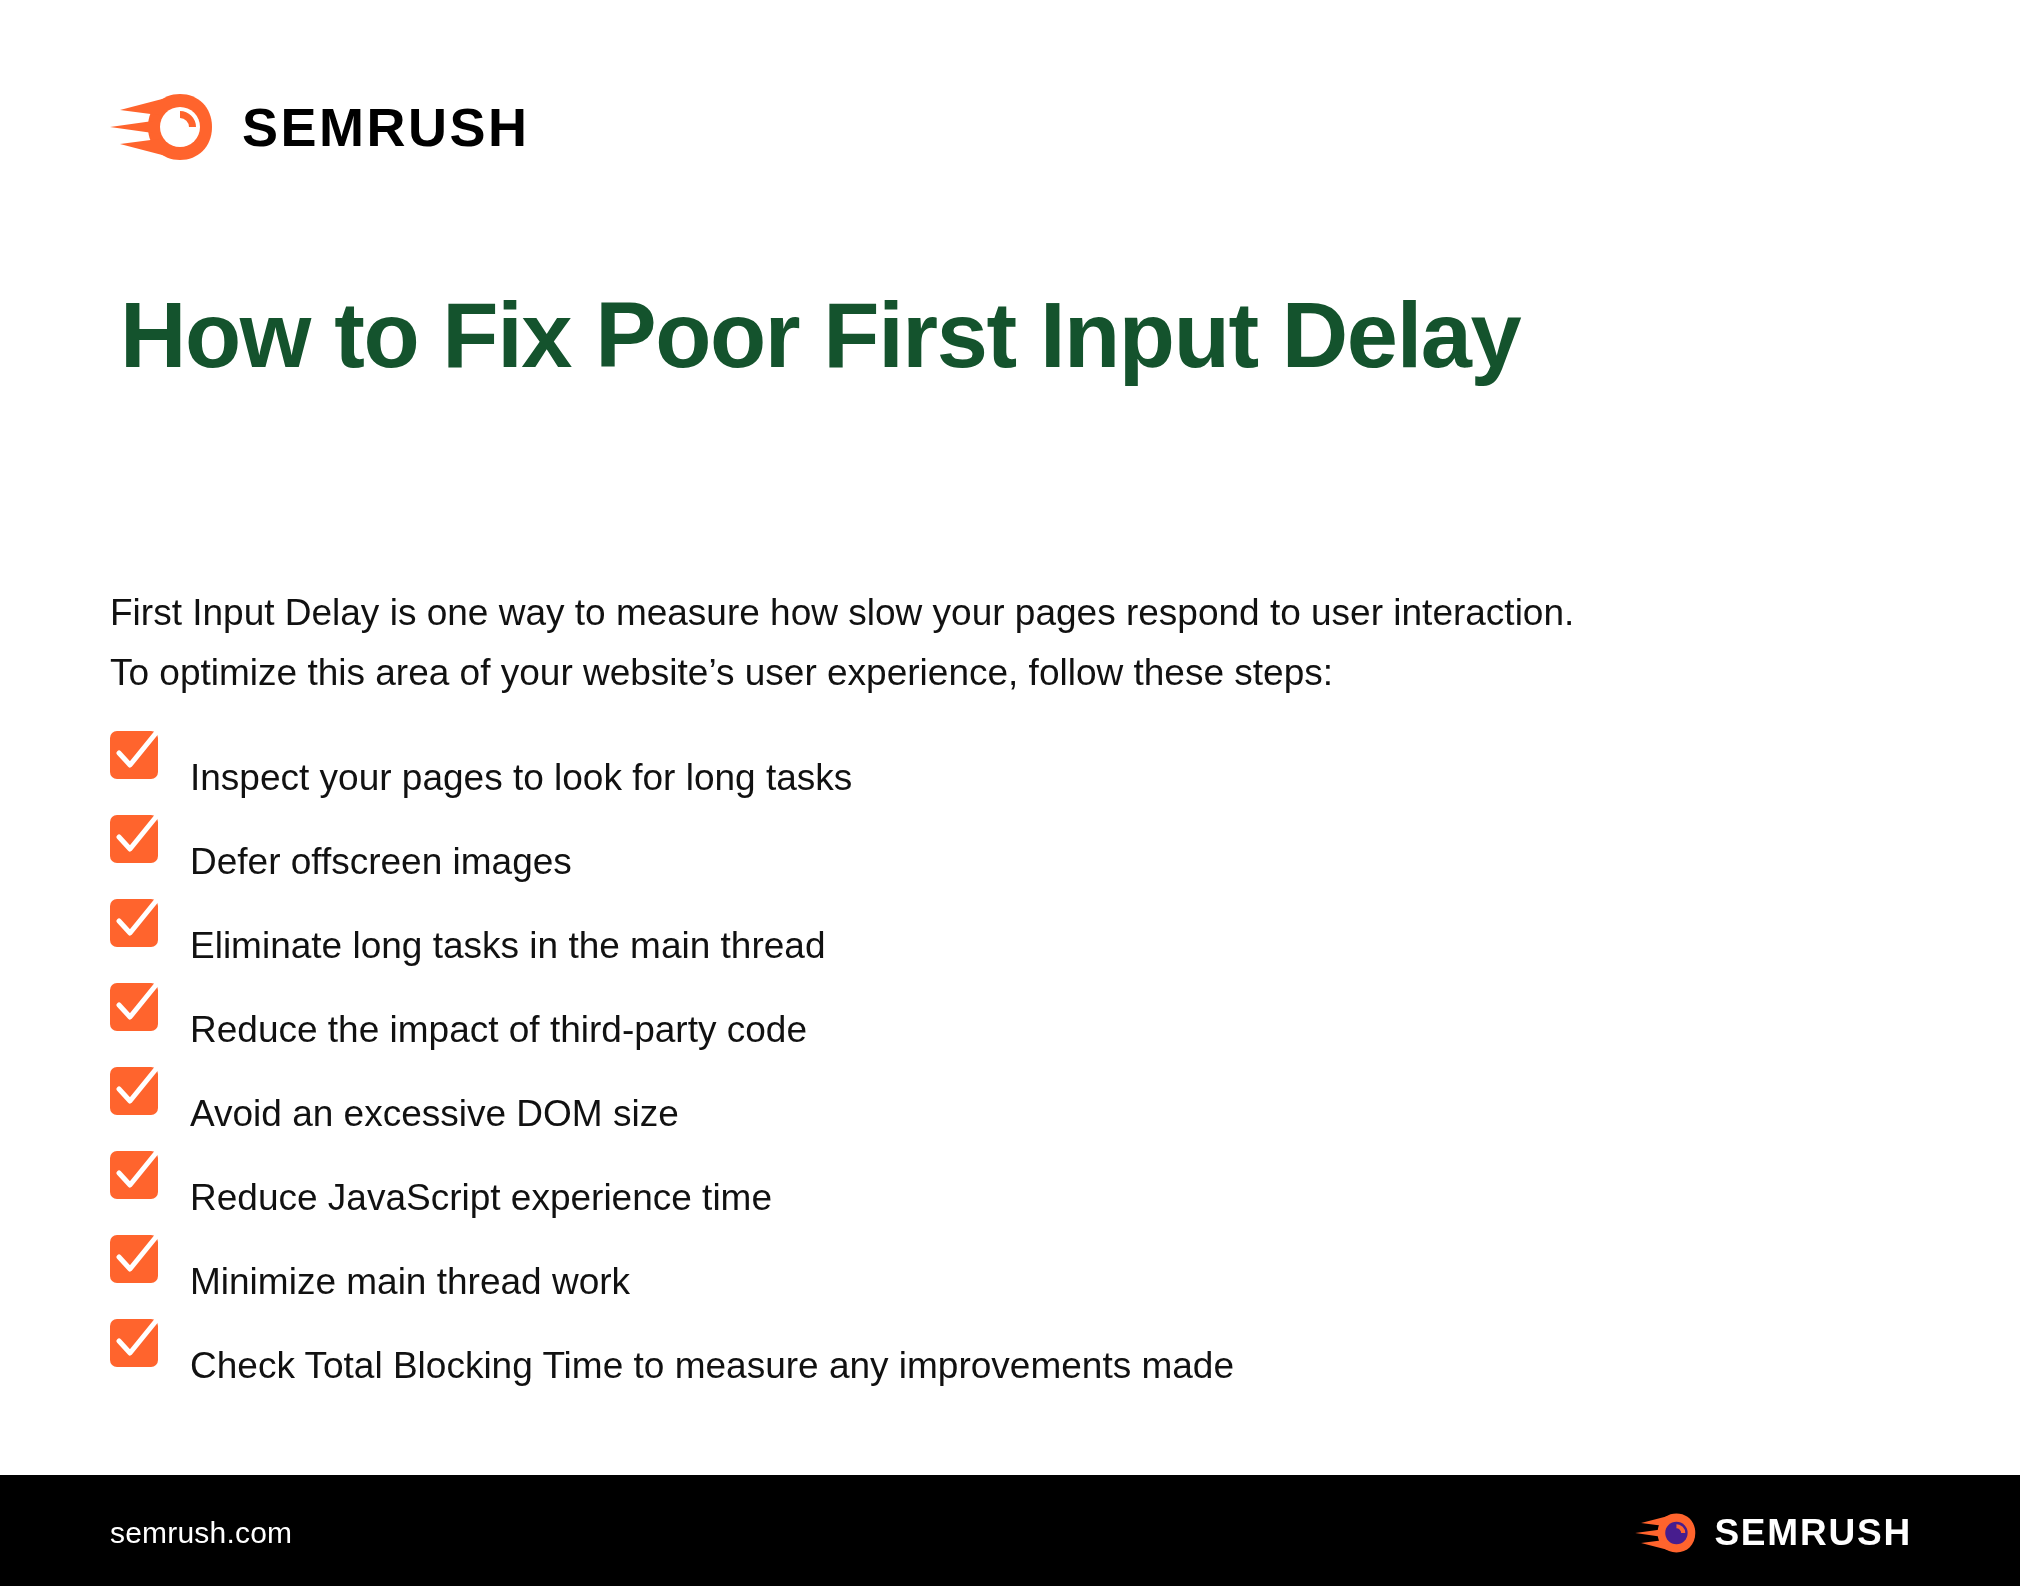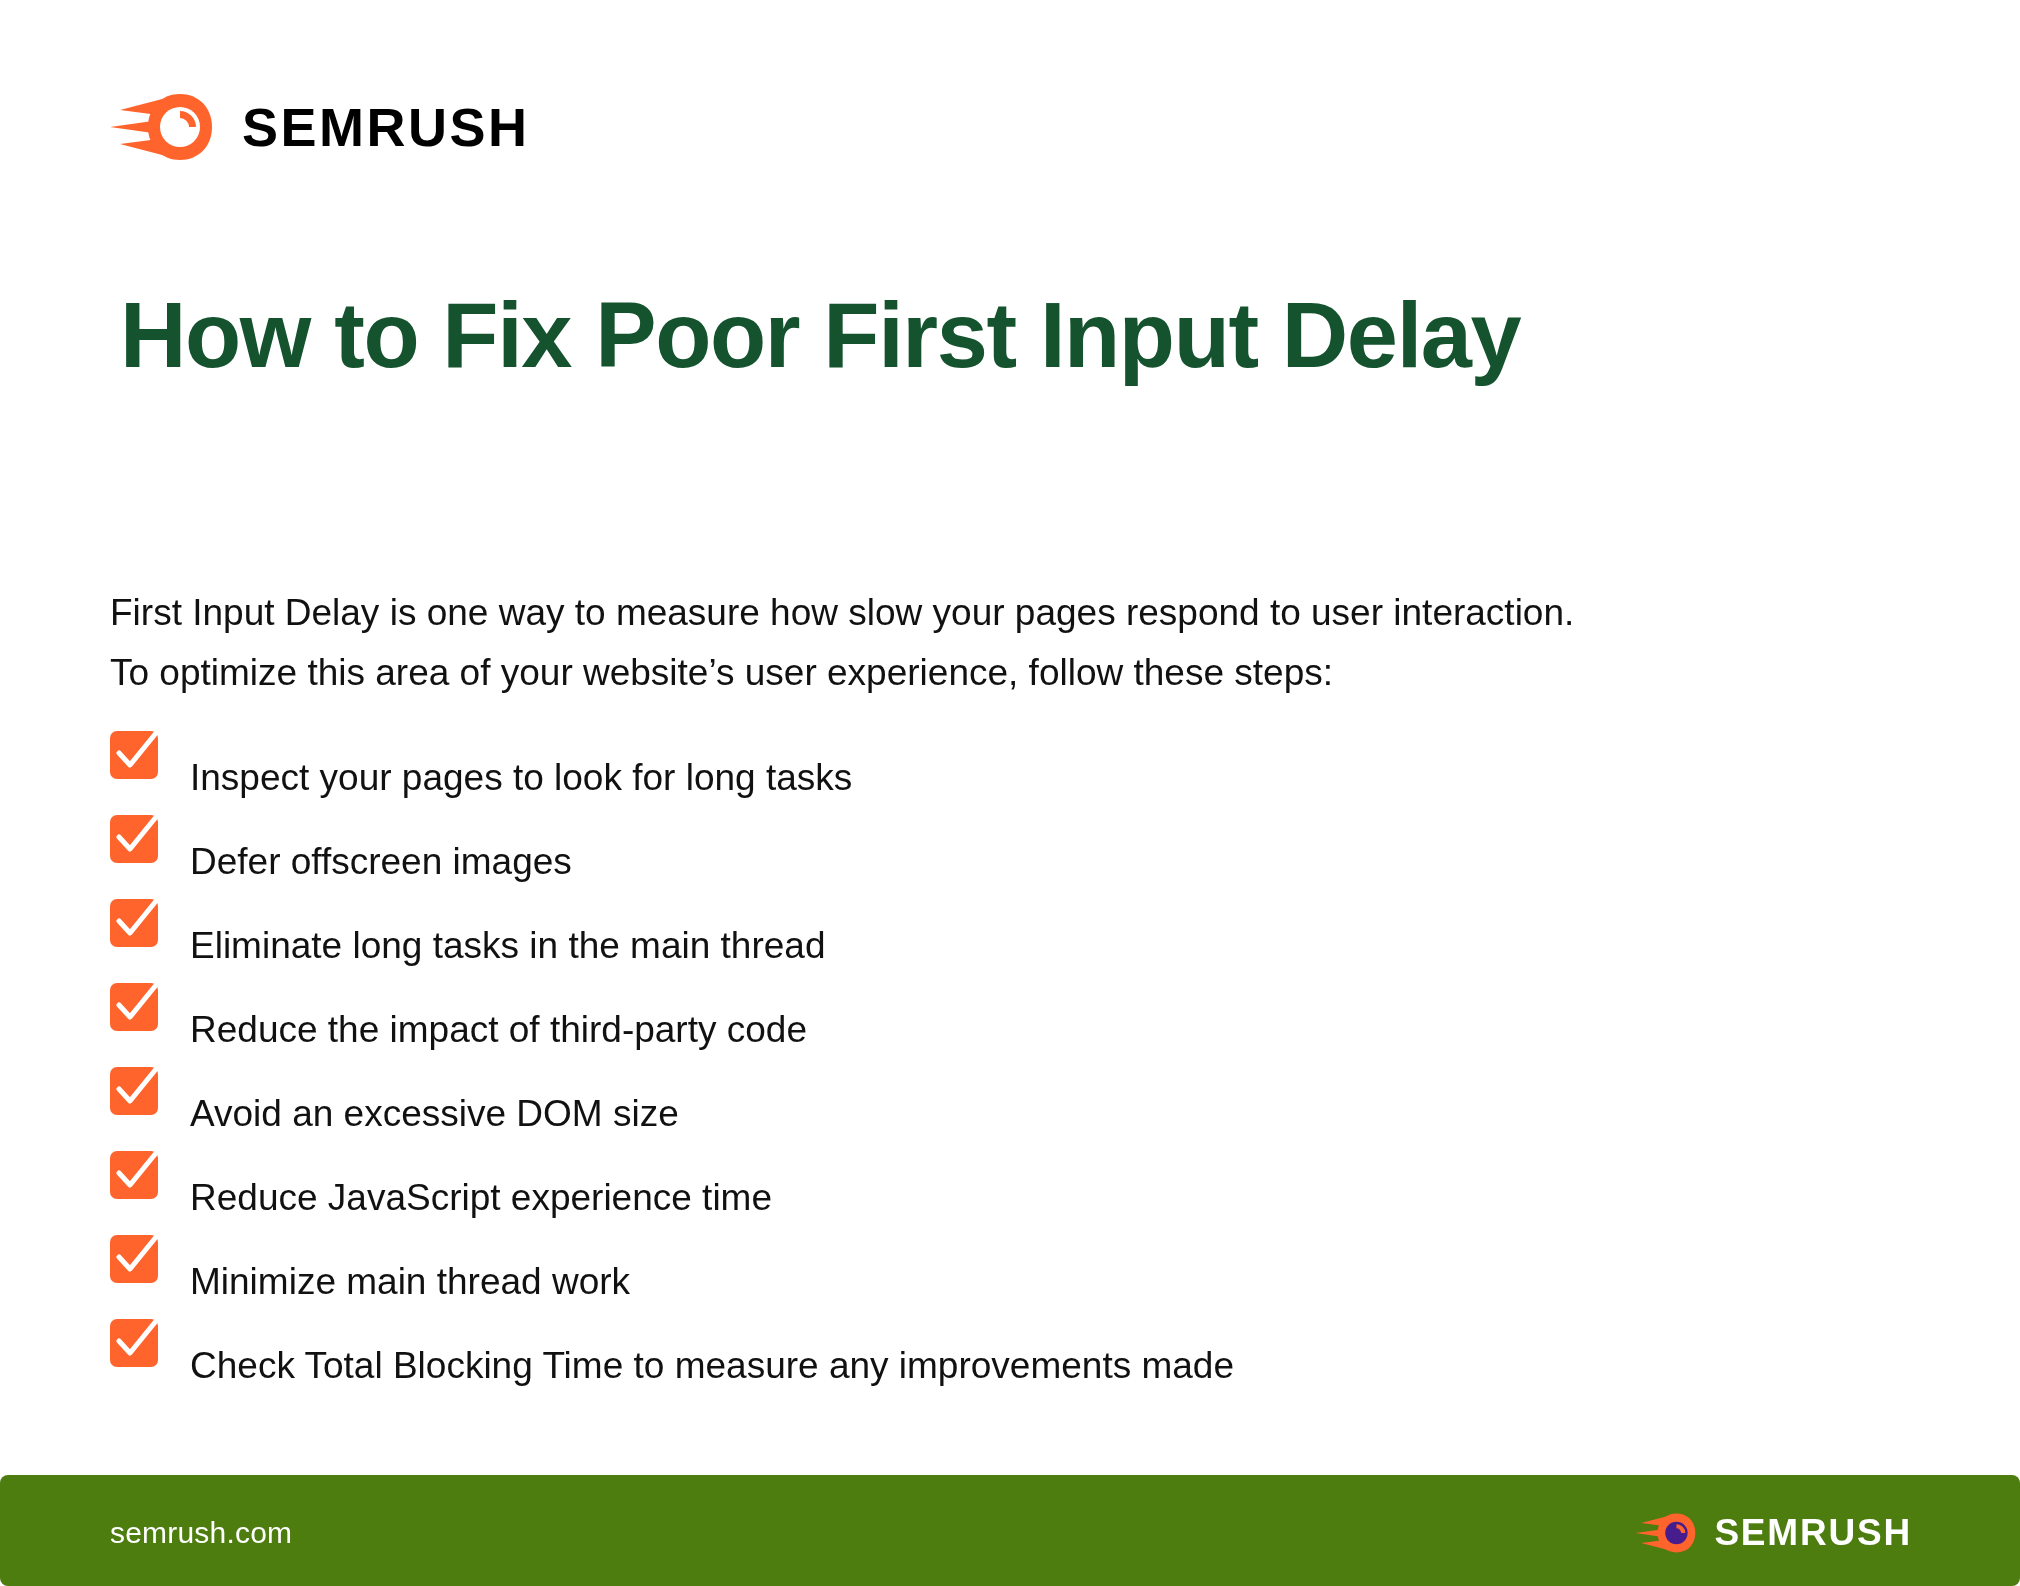--- a/index.html
+++ b/index.html
@@ -114,27 +114,26 @@
     margin-top: 37px;
   }
 
   
   .footer {
     position: absolute;
     left: 0;
     bottom: 0;
     width: 2020px;
     height: 111px;
-    background: #4d7c0f;
+    background: #000000;
     display: flex;
     align-items: center;
     justify-content: space-between;
     box-sizing: border-box;
     padding: 4px 108px 0 110px;
-    border-radius: 8px;
   }
   .footer-url {
     font-family: "Liberation Sans", sans-serif;
     font-size: 30px;
     color: #ffffff;
     letter-spacing: 0.2px;
   }
   .footer-logo {
     display: flex;
     align-items: center;

